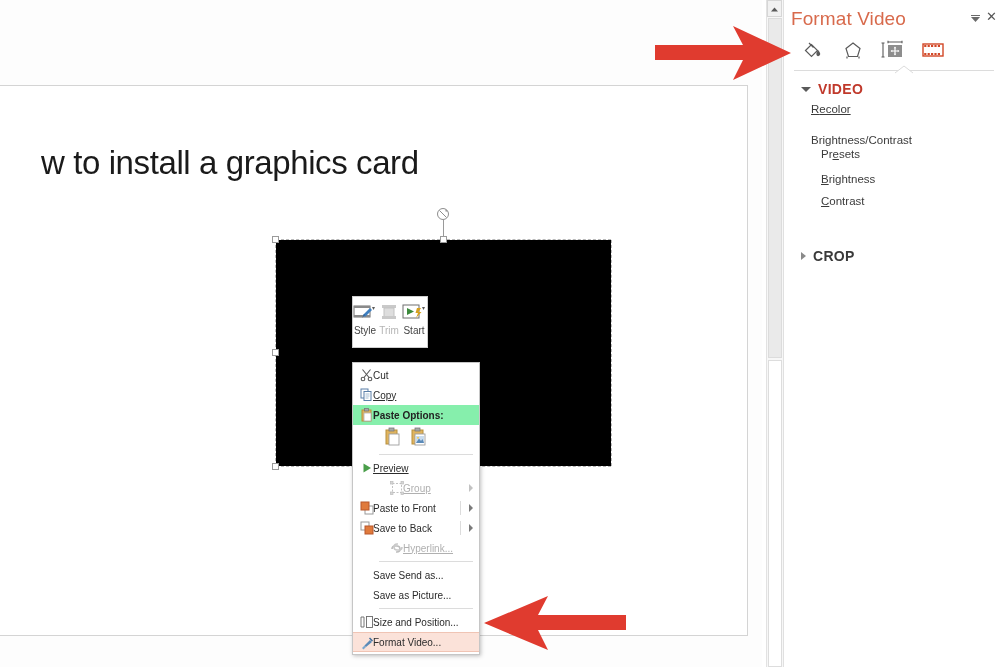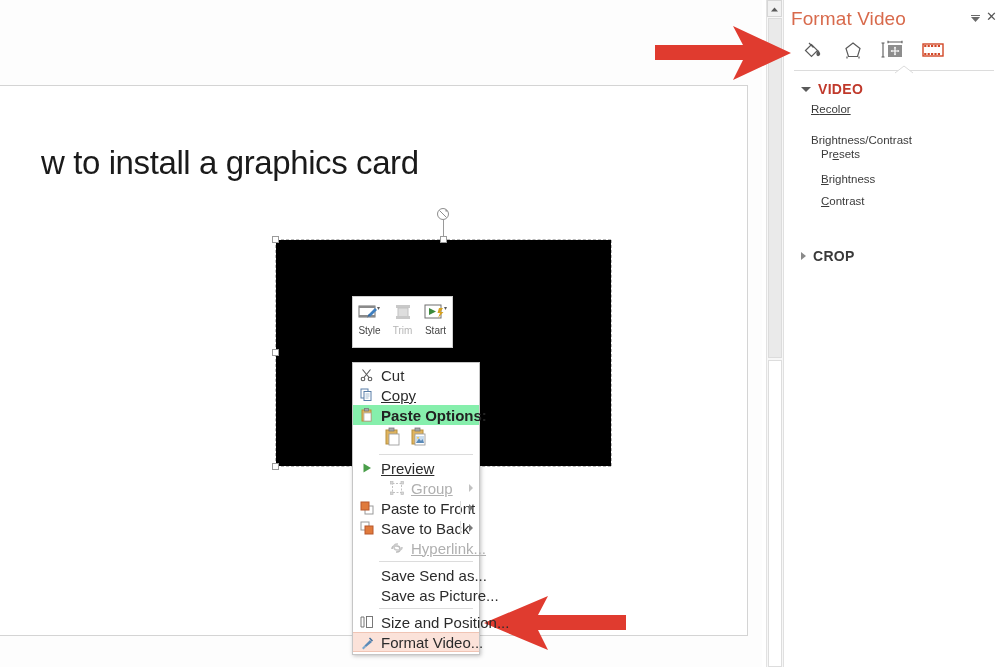--- a/index.html
+++ b/index.html
@@ -101,21 +101,21 @@
     top: -30px;
     width: 16px;
     height: 16px;
   }
 
   
   #mini-toolbar {
     position: absolute;
     left: 352px;
     top: 296px;
-    width: 101px;
+    width: 76px;
     height: 52px;
     background: #ffffff;
     border: 1px solid #cfcfcf;
     box-shadow: 1px 1px 3px rgba(0,0,0,0.22);
     display: flex;
     align-items: flex-start;
     padding-top: 3px;
     box-sizing: border-box;
   }
   .mini-btn {
@@ -151,22 +151,22 @@
     box-shadow: 1px 1px 4px rgba(0,0,0,0.25);
     padding: 2px 0;
     box-sizing: border-box;
     z-index: 30;
   }
   .ctx-item {
     position: relative;
     height: 20px;
     display: flex;
     align-items: center;
-    padding-left: 28px;
-    font-size: 15px;
+    padding-left: 20px;
+    font-size: 10px;
     color: #2b2b2b;
     box-sizing: border-box;
     white-space: nowrap;
   }
   .ctx-item .ctx-icon {
     position: absolute;
     left: 6px;
     top: 2px;
     width: 16px;
     height: 16px;

